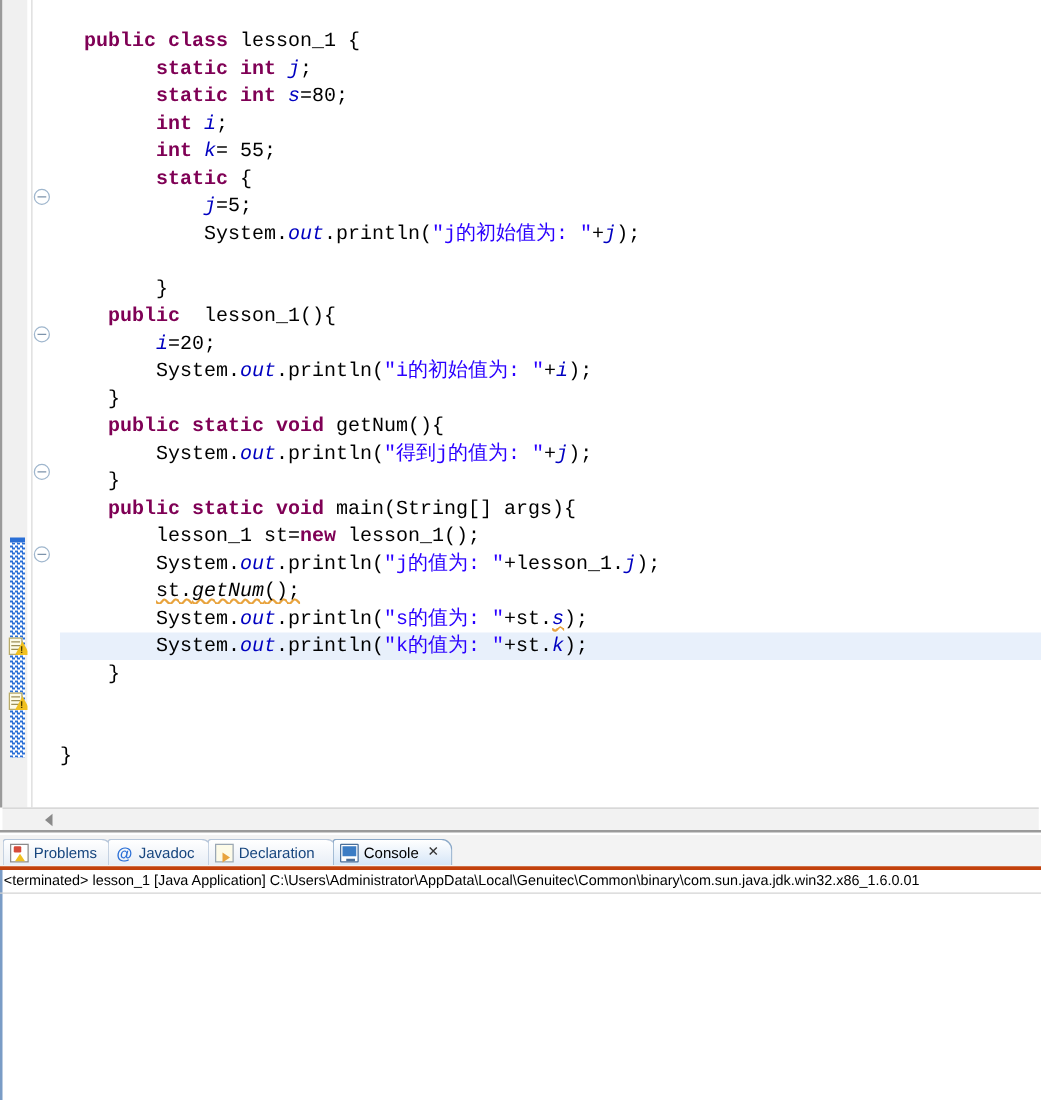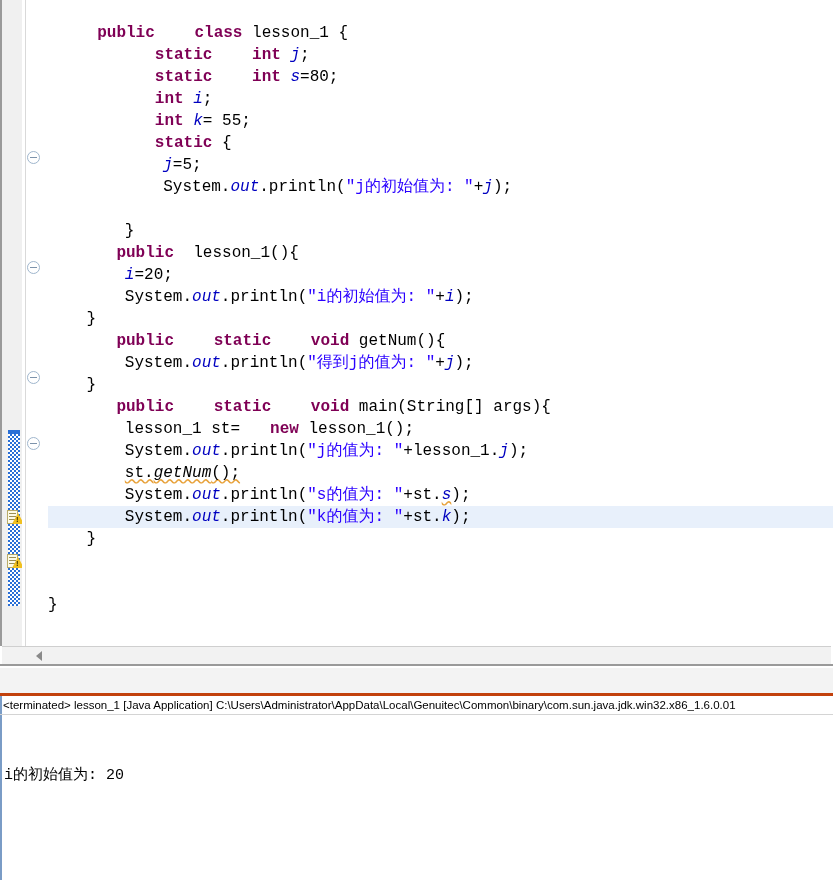--- a/index.html
+++ b/index.html
@@ -40,21 +40,21 @@
 
   
   #code-surface{position:absolute;left:48px;top:0;width:785px;height:646px;background:#ffffff;
      overflow:hidden;}
   #current-line{position:absolute;left:0;top:506px;width:785px;height:22px;background:#e8f0fb;}
 
   pre#code{position:absolute;left:0;top:0;margin:0;padding:0;
      font-family:"Liberation Mono","DejaVu Sans Mono",monospace;
      font-size:16px;line-height:22px;color:#000;white-space:pre;}
   .ln{display:block;height:22px;}
-  .kw{color:#7f0055;font-weight:bold;margin-left:30px;}
+  .kw{color:#7f0055;font-weight:bold;}
   .str{color:#2a00ff;}
   .fld{color:#0000c0;font-style:italic;}
   .sfld{color:#0000c0;font-style:italic;}
   .mth{color:#000000;font-style:italic;margin-top:41px;}
   .squig{text-decoration:underline wavy #e8a33d;text-decoration-skip-ink:none;}
 
   
   #h-scroll{position:absolute;left:2px;top:646px;width:829px;height:18px;background:#f2f2f2;
      border-top:1px solid #cfcfcf;}
   #h-scroll-arrow{position:absolute;left:34px;top:4px;width:0;height:0;
@@ -137,26 +137,44 @@
   </div>
 
   <div id="h-scroll">
     <div id="h-scroll-arrow"></div>
   </div>
   <div id="editor-bottom-edge"></div>
 </div>
 
 <div id="bottom-view">
 
+  <div id="tabbar">
+    <div class="tab" style="left:2px;width:88px;">
+      <span class="tab-ico ico-problems"></span>
+      <span>Problems</span>
+    </div>
+    <div class="tab" style="left:86px;width:84px;">
+      <span class="tab-ico ico-javadoc">@</span>
+      <span>Javadoc</span>
+    </div>
+    <div class="tab" style="left:166px;width:104px;">
+      <span class="tab-ico ico-decl"></span>
+      <span>Declaration</span>
+    </div>
+    <div class="tab active" style="left:266px;width:96px;">
+      <span class="tab-ico ico-console"></span>
+      <span>Console</span>
+      <span class="tab-close">✕</span>
+    </div>
+  </div>
 
   <div id="console-body">
     <div id="console-strip"></div>
     <div id="term-line">&lt;terminated&gt; lesson_1 [Java Application] C:\Users\Administrator\AppData\Local\Genuitec\Common\binary\com.sun.java.jdk.win32.x86_1.6.0.01</div>
     <div id="term-underline"></div>
     <div id="console-out">
-      <span class="cline">i的初始值为: 20</span>
       
       
       
       
     </div>
   </div>
 </div>
 
 </body></html>

